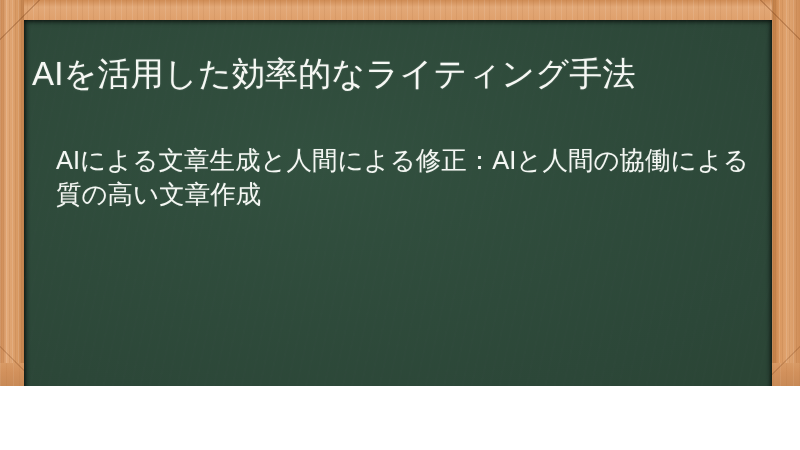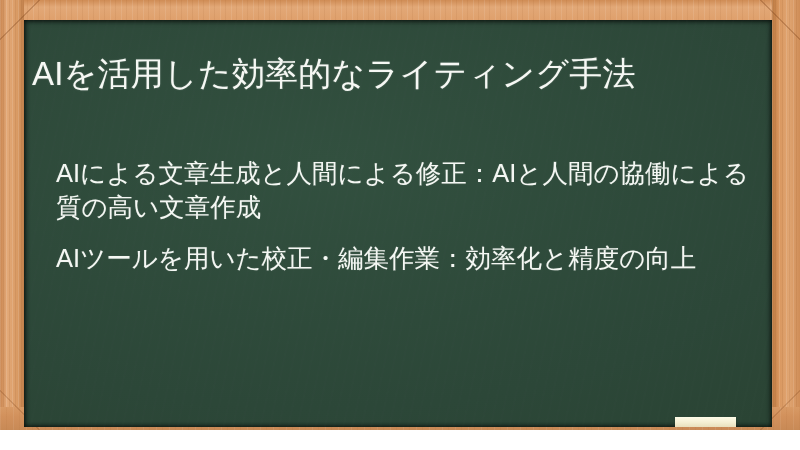--- a/index.html
+++ b/index.html
@@ -7,21 +7,21 @@
     padding: 0;
     background: #ffffff;
   }
   body {
     font-family: "Liberation Sans", "DejaVu Sans", sans-serif;
   }
 
   #slide {
     position: relative;
     width: 800px;
-    height: 430px;
+    height: 386px;
     overflow: hidden;
     background: #d2915c;
   }
 
   
   .frame {
     position: absolute;
     inset: 0;
     background:
       repeating-linear-gradient(
@@ -161,21 +161,21 @@
     letter-spacing: 0.2px;
     color: #f6f8f4;
     text-shadow: 0 0 2px rgba(255,255,255,0.22);
     white-space: pre-wrap;
     font-weight: 400;
   }
 
   .bullets {
     position: absolute;
     left: 32px;
-    top: 136px;
+    top: 123px;
     width: 700px;
   }
   .bullet {
     font-size: 25.5px;
     line-height: 1.34;
     color: #f4f7f3;
     text-shadow: 0 0 1.5px rgba(255,255,255,0.18);
     margin-bottom: 17px;
     white-space: pre-wrap;
     font-weight: 400;
@@ -212,21 +212,20 @@
 
   <div class="board">
     <div class="board-texture"></div>
 
     <div class="board-content">
 
       <h1 class="title">AIを活用した効率的なライティング手法</h1>
 
       <div class="bullets">
         <div class="bullet">AIによる文章生成と人間による修正：AIと人間の協働による質の高い文章作成</div>
-        <div class="bullet">AIツールを用いた校正・編集作業：効率化と精度の向上</div>
       </div>
 
     </div>
 
     <div class="chalk"></div>
   </div>
 
 </div>
 
 </body></html>

